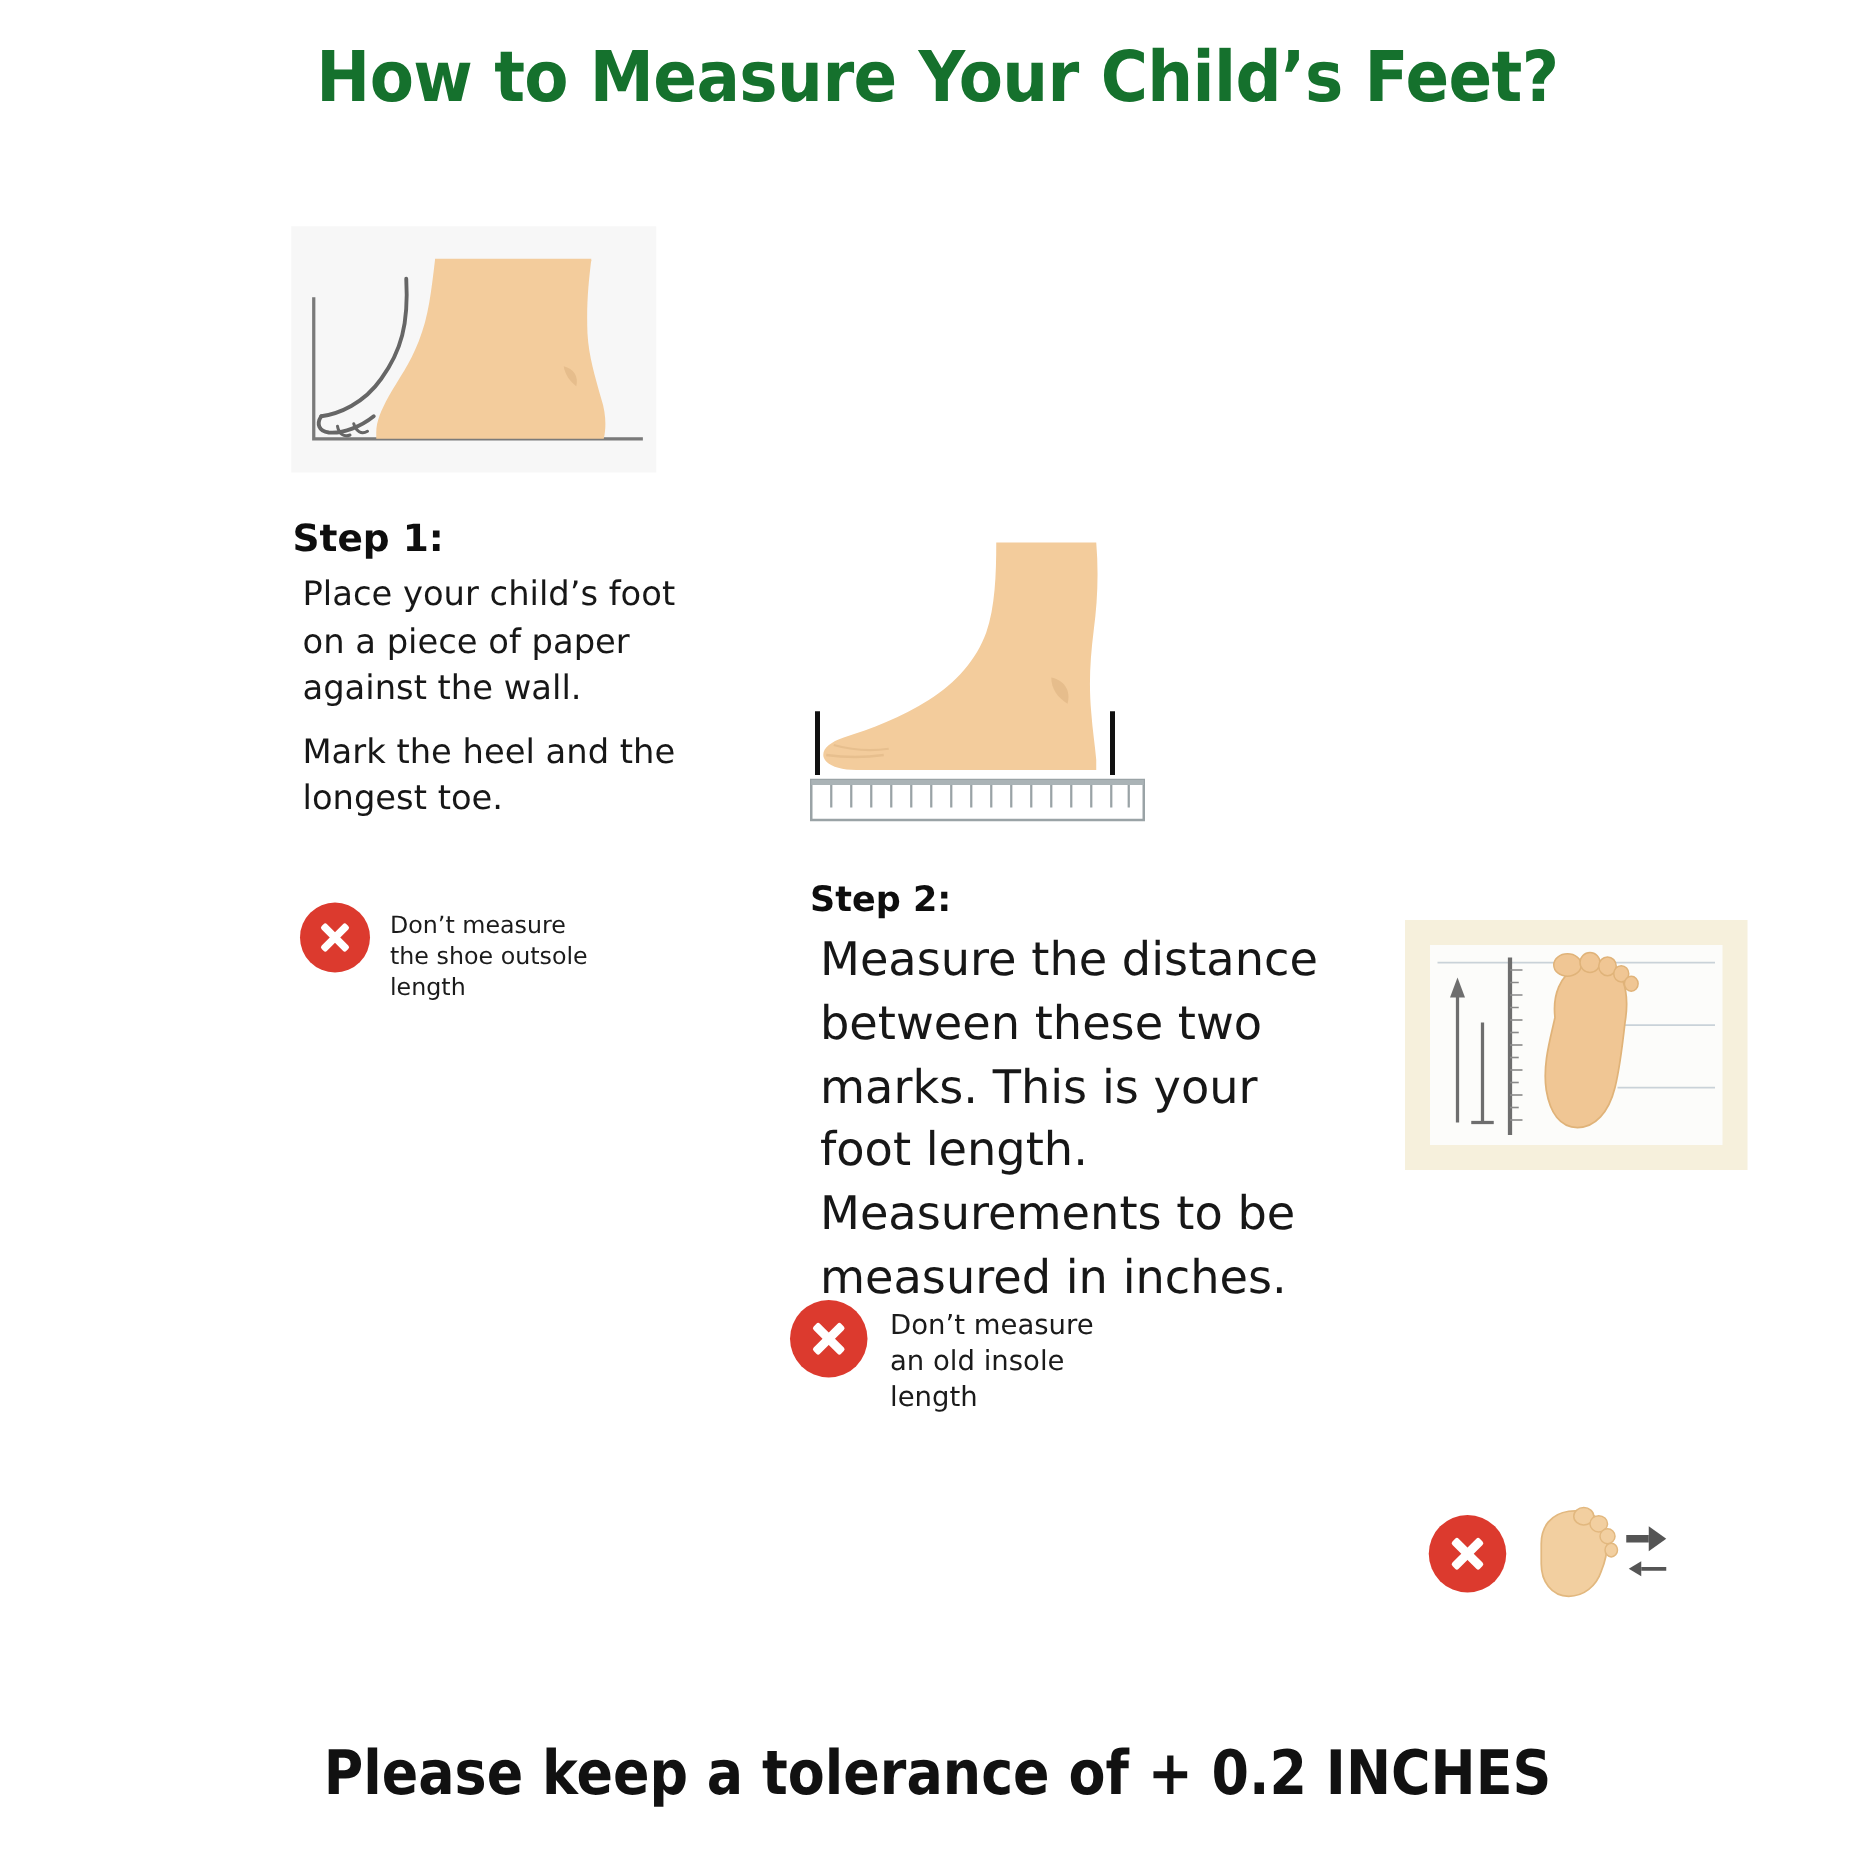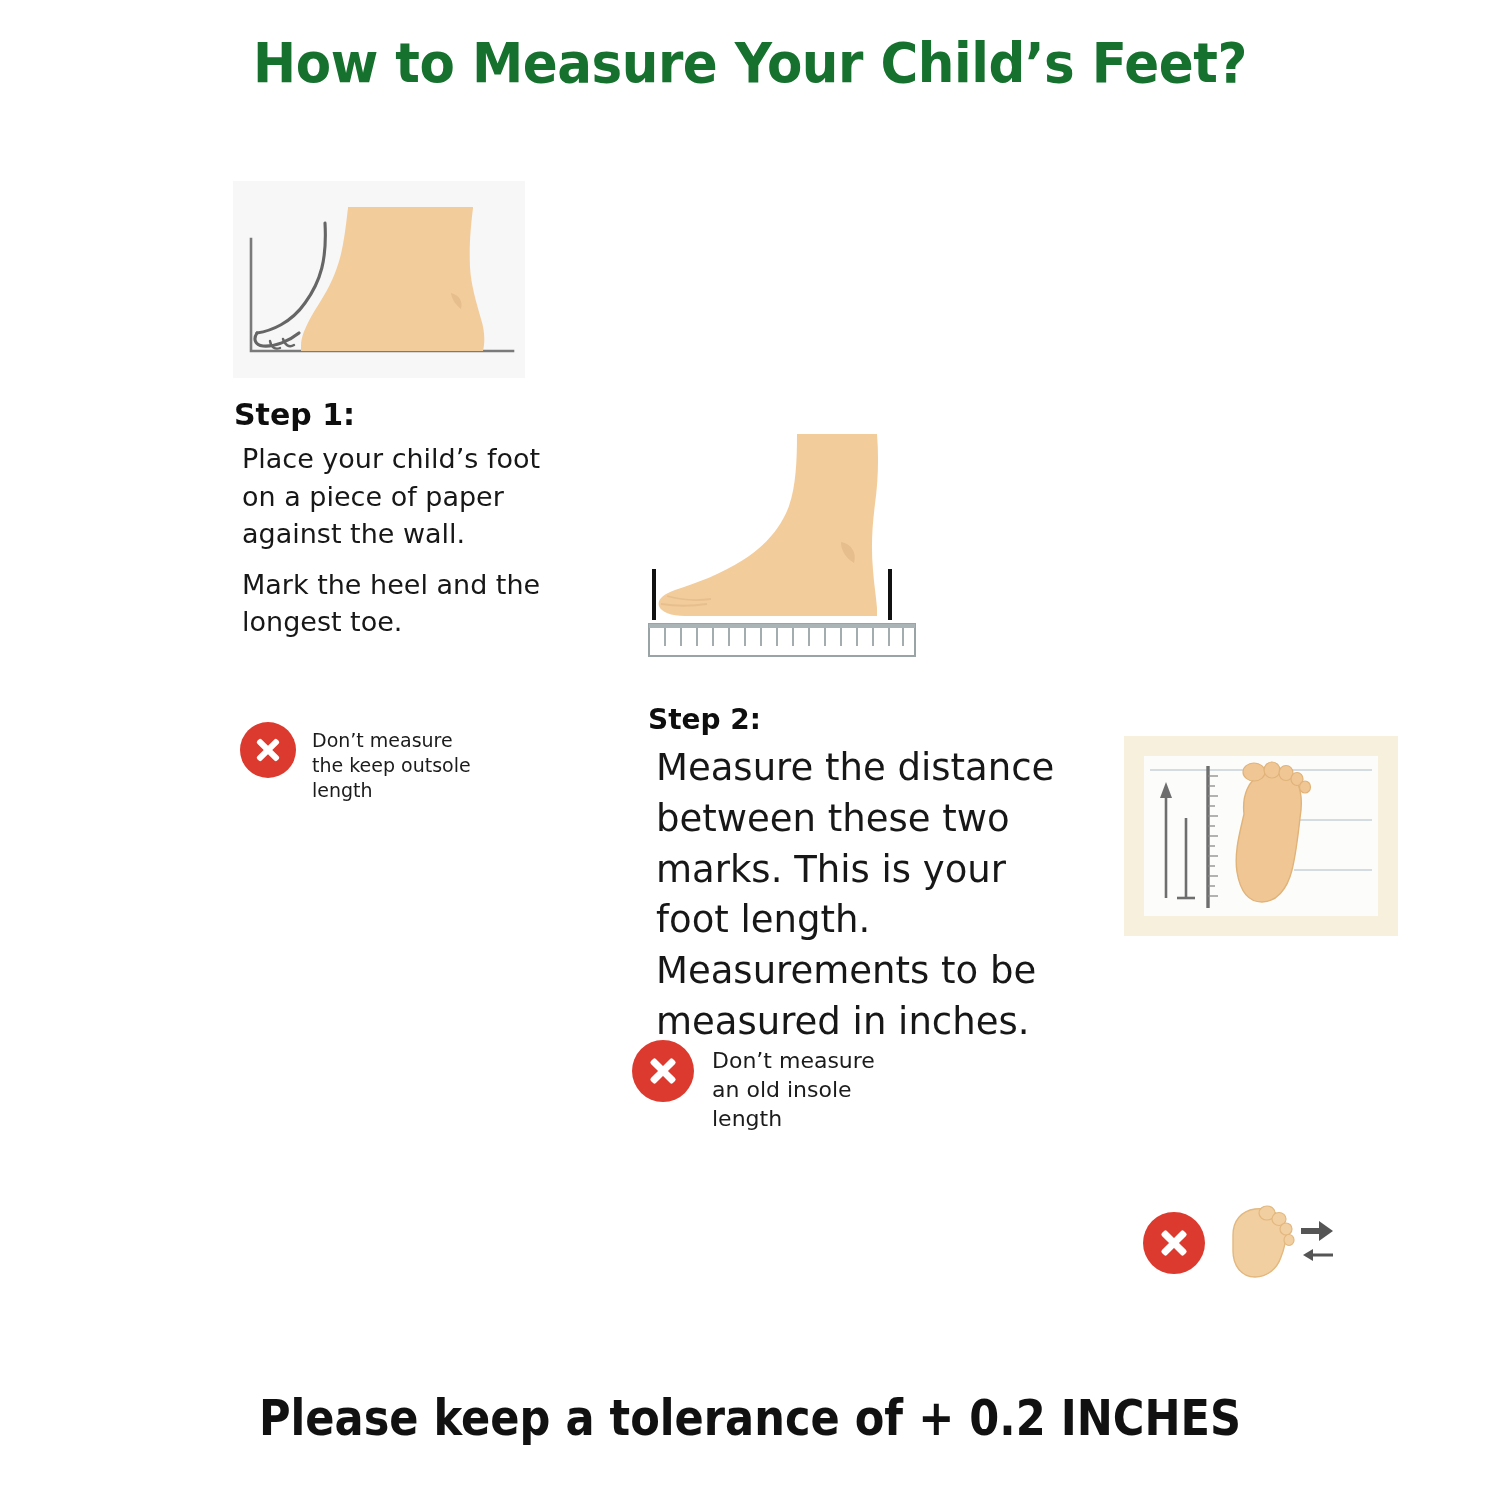--- a/index.html
+++ b/index.html
@@ -58,21 +58,21 @@
     line-height: 1.08;
   }
   .step-body {
     font-family: "DejaVu Sans", sans-serif;
     font-weight: normal;
     color: #171717;
   }
   .step-body p { margin: 8px; }
 
   
-  #step1-block { left: 234px; top: 399px; width: 330px; }
+  #step1-block { left: 234px; top: 416px; width: 330px; }
   #step1-block .step-heading { font-size: 30px; margin-bottom: 9px; }
   #step1-block .step-body { font-size: 27px; line-height: 1.38; }
   #step1-block .para-2 { margin-top: 14px; }
 
   
   #step2-block { left: 648px; top: 705px; width: 430px; }
   #step2-block .step-heading { font-size: 28px; margin-bottom: 6px; }
   #step2-block .step-body { font-size: 37px; line-height: 1.37; }
 
   
@@ -191,21 +191,21 @@
   <div class="step-body">
     <p class="para-1">Place your child’s foot on a piece of paper against the wall.</p>
     <p class="para-2">Mark the heel and the longest toe.</p>
   </div>
 </div>
 
 <div id="warning-1" class="warning">
   <div class="x-circle"></div>
   <div class="warn-text">
     <div>Don’t measure</div>
-    <div>the keep outsole</div>
+    <div>the shoe outsole</div>
     <div>length</div>
   </div>
 </div>
 
 <div id="fig-step2">
   <svg width="285" height="240" viewBox="0 0 285 240">
 
     <path d="M152 10
              L 232 10
              C 234 34, 233 58, 230 80

